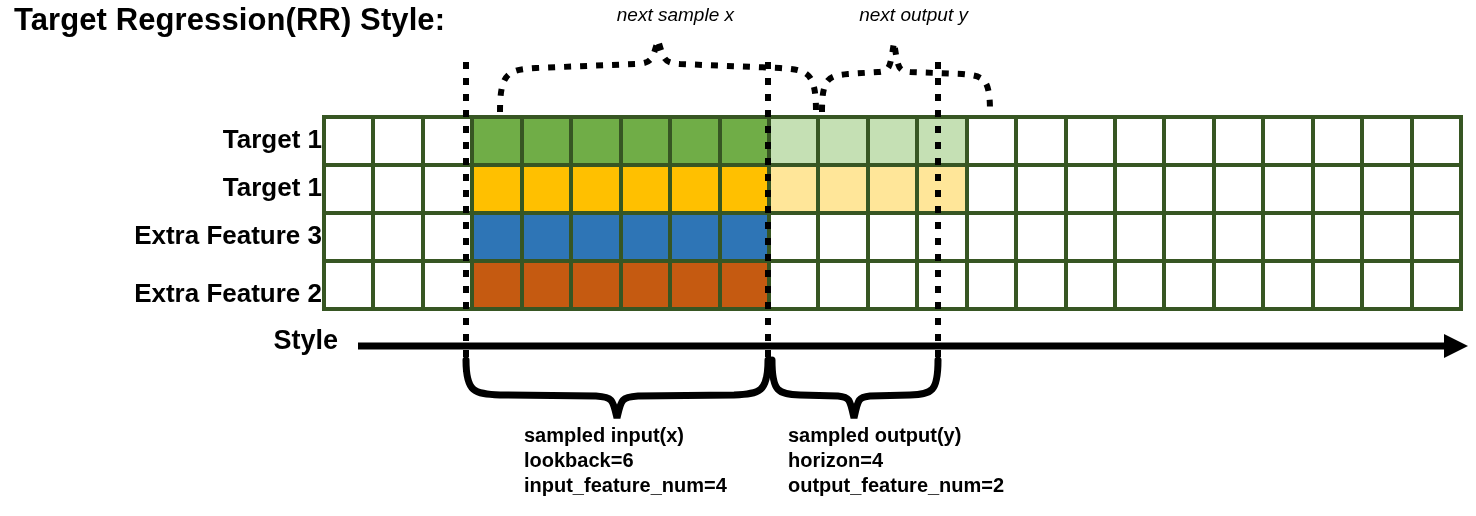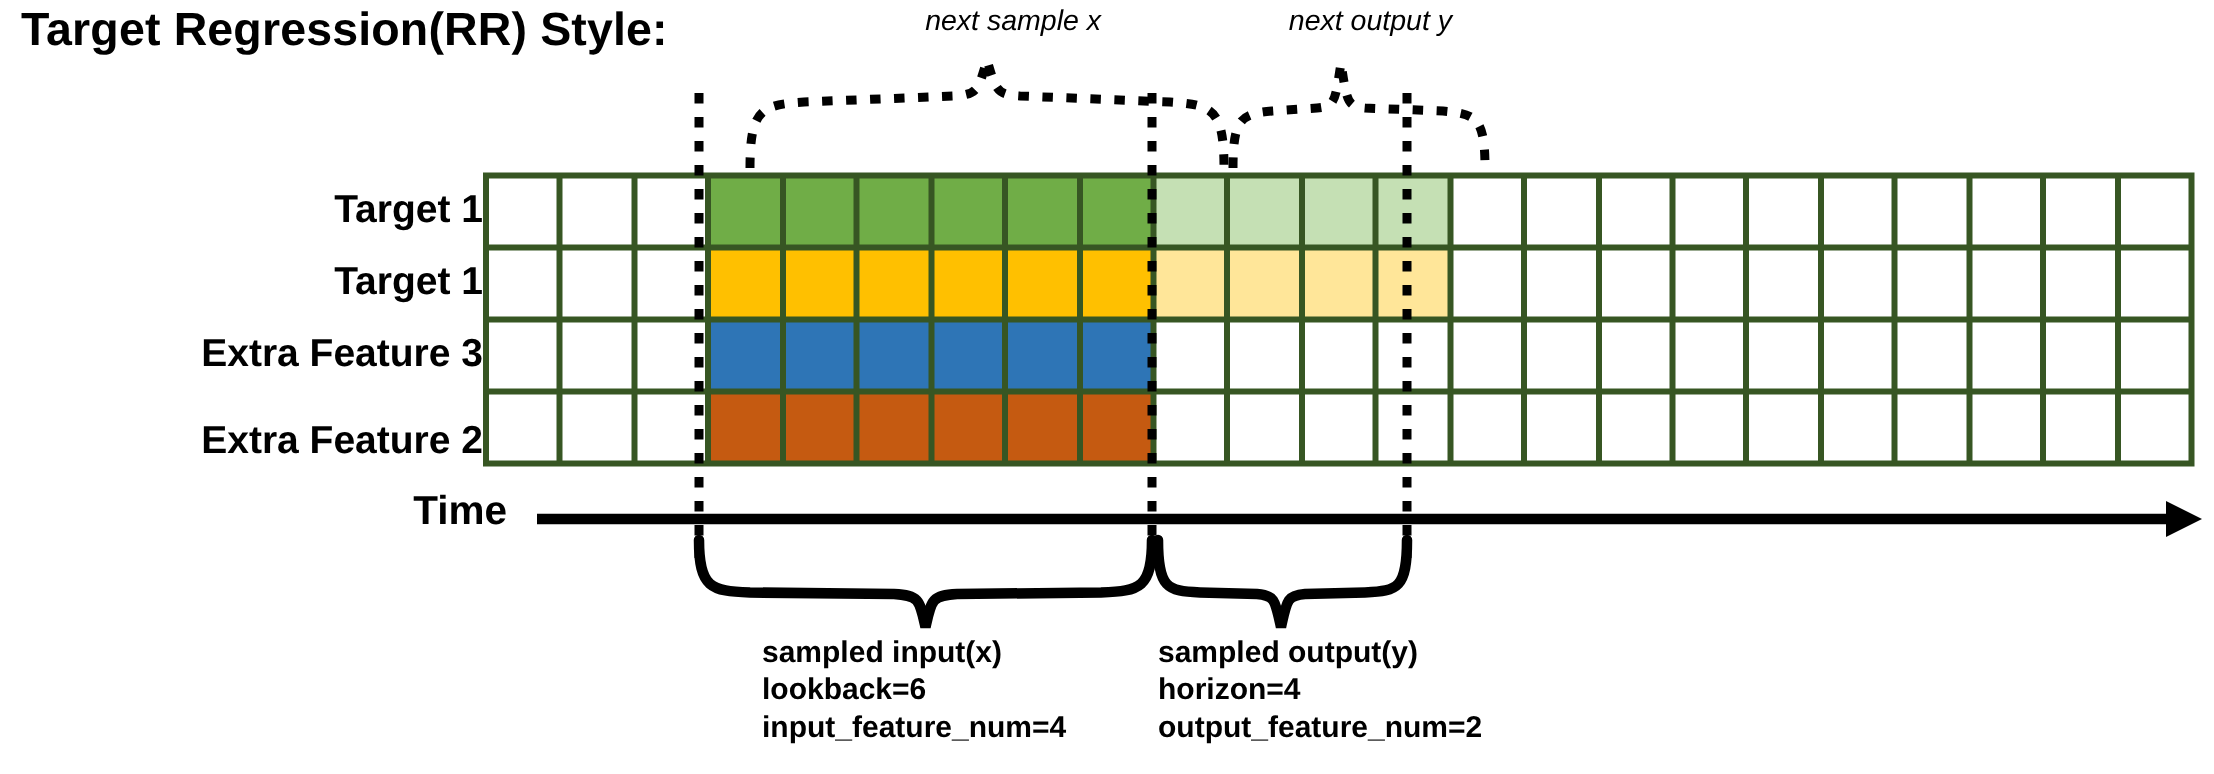--- a/index.html
+++ b/index.html
@@ -44,20 +44,21 @@
   }
   #time-axis{position:absolute;left:358px;top:326px;width:1110px;height:40px;}
 
   
   .overlay{position:absolute;left:0;top:0;width:1476px;height:516px;pointer-events:none;}
 
   
   .desc{
     position:absolute;font-size:20px;font-weight:600;line-height:25px;
     white-space:pre-line;
+    margin-left:16px;
   }
   #desc-input{left:508px;top:423px;}
   #desc-output{left:772px;top:423px;}
 </style>
 </head>
 <body>
 
 <div id="page-title">Target Regression(RR) Style:</div>
 
 <div class="brace-label" id="label-next-x">next sample x</div>
@@ -164,21 +165,21 @@
       <div class="cell" style="background: rgb(255, 255, 255);"></div>
       <div class="cell" style="background: rgb(255, 255, 255);"></div>
       <div class="cell" style="background: rgb(255, 255, 255);"></div>
       <div class="cell" style="background: rgb(255, 255, 255);"></div>
       <div class="cell" style="background: rgb(255, 255, 255);"></div>
       <div class="cell" style="background: rgb(255, 255, 255);"></div>
       <div class="cell" style="background: rgb(255, 255, 255);"></div>
     </div>
 </div>
 
-<div id="time-label">Time</div>
+<div id="time-label">Style</div>
 <svg id="time-axis" viewBox="0 0 1110 40">
   <line x1="0" y1="20" x2="1088" y2="20" stroke="#000" stroke-width="7"></line>
   <polygon points="1086,8 1110,20 1086,32" fill="#000"></polygon>
 </svg>
 
 <svg class="overlay" viewBox="0 0 1476 516">
 
   <line x1="466" y1="62" x2="466" y2="372" stroke="#000" stroke-width="6" stroke-dasharray="7 9" stroke-linecap="butt"></line>
 
   <line x1="768" y1="62" x2="768" y2="372" stroke="#000" stroke-width="6" stroke-dasharray="7 9" stroke-linecap="butt"></line>

